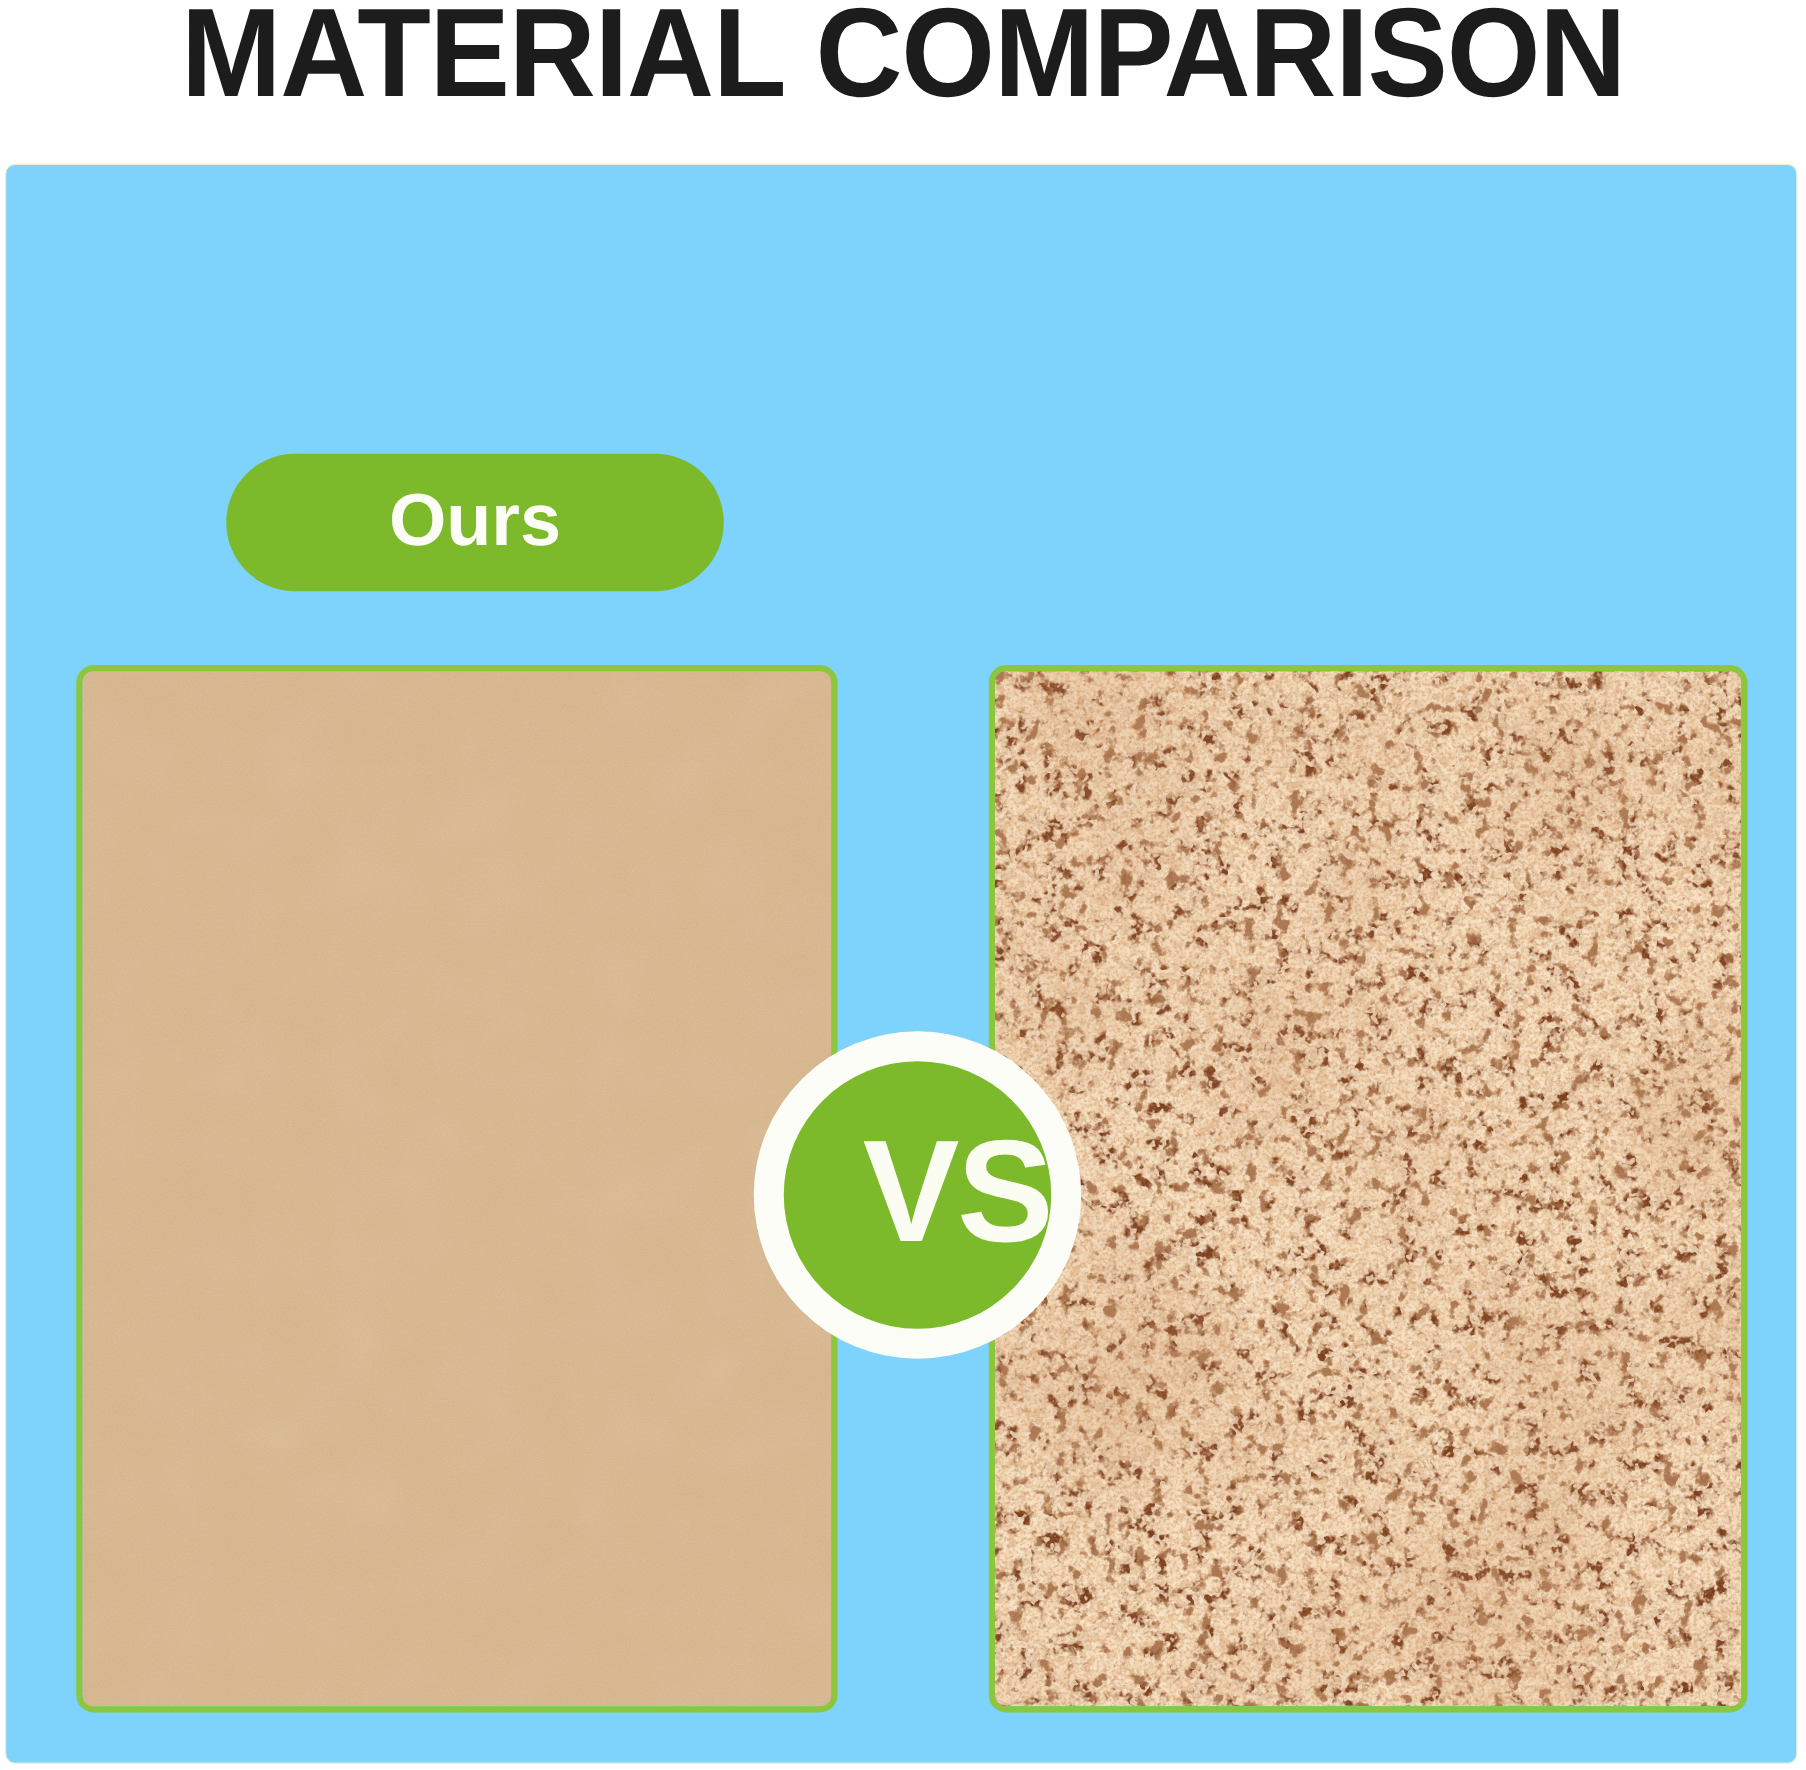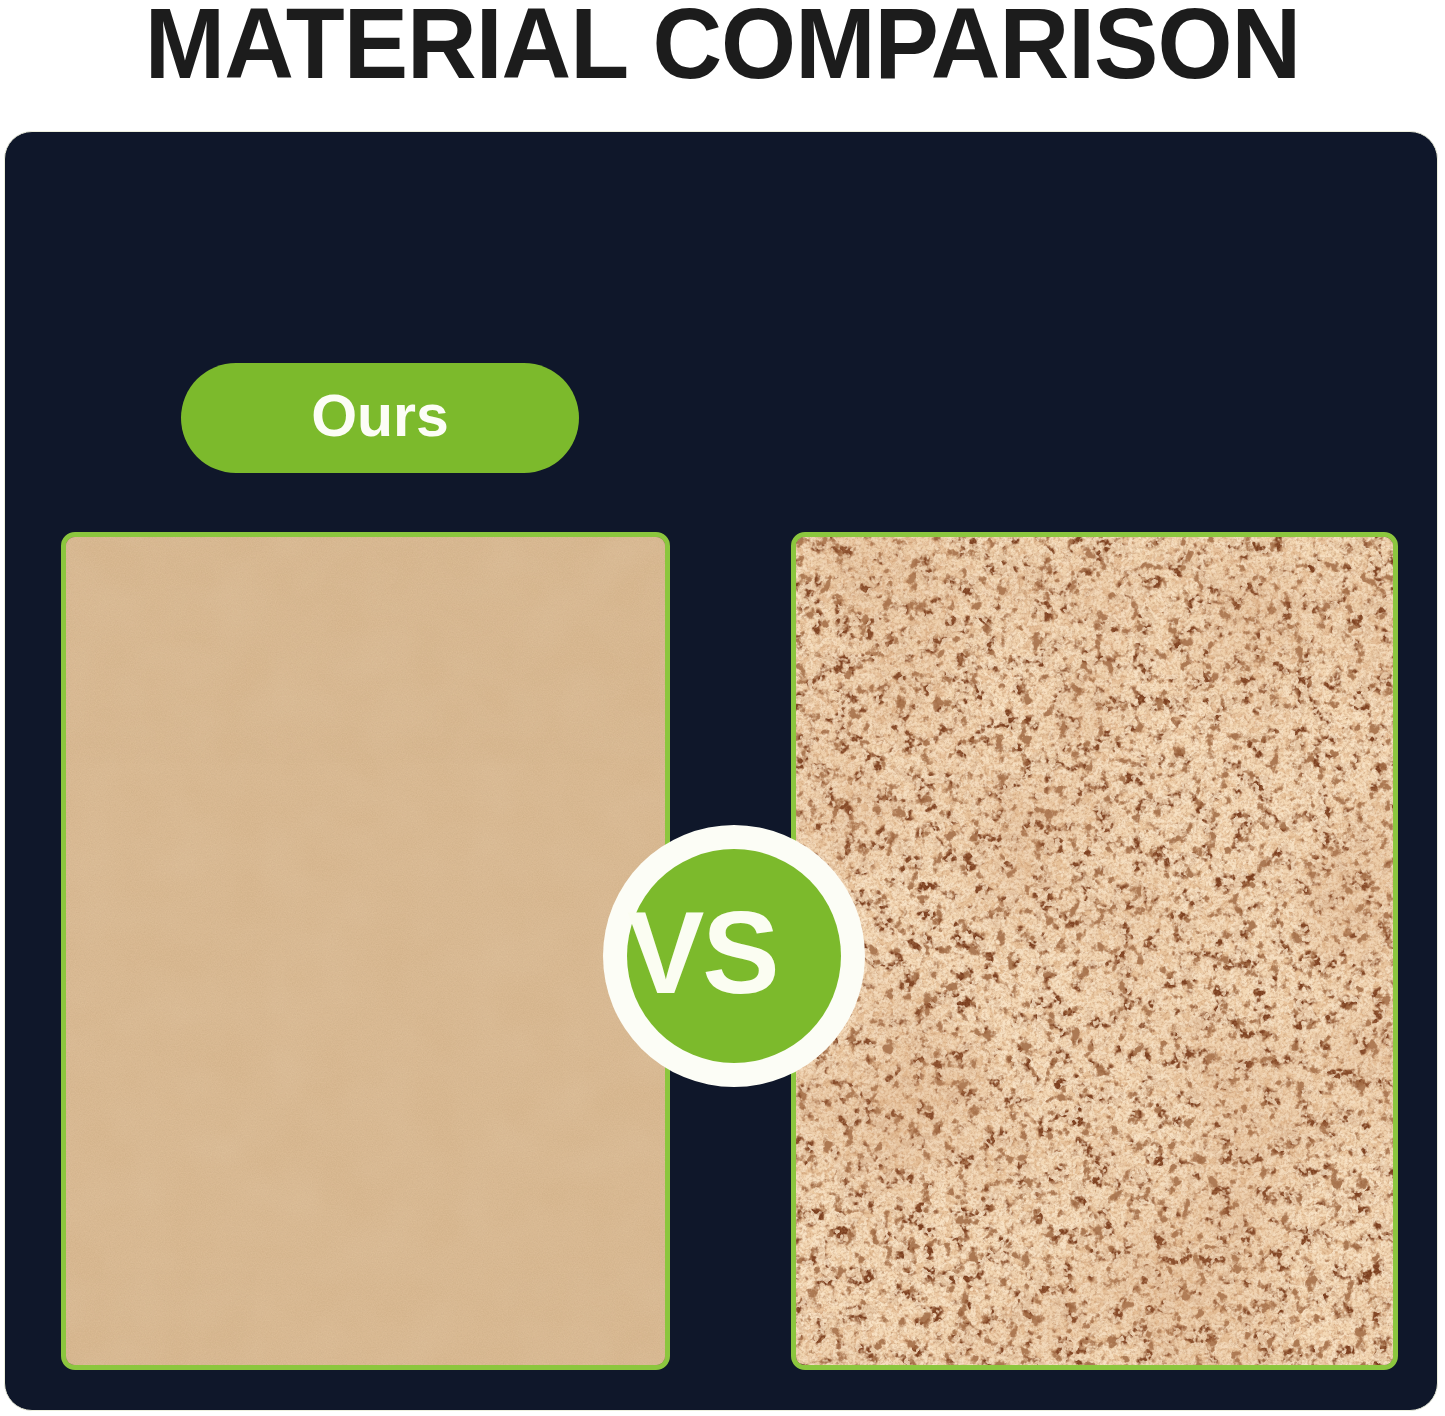--- a/index.html
+++ b/index.html
@@ -38,23 +38,23 @@
     white-space: nowrap;
   }
 
   
   #card {
     position: absolute;
     left: 4px;
     top: 131px;
     width: 1434px;
     height: 1280px;
-    background: #0f172a;
+    background: #7dd3fc;
     border: 1px solid #eceedd;
-    border-radius: 28px;
+    border-radius: 8px;
     box-sizing: border-box;
   }
 
   
   .pill {
     position: absolute;
     background: #7cba2c;
     border-radius: 999px;
     display: flex;
     align-items: center;
@@ -115,21 +115,21 @@
     justify-content: center;
     box-sizing: border-box;
   }
   #vs-circle {
     width: 214px;
     height: 214px;
     border-radius: 50%;
     background: #7cba2c;
     display: flex;
     align-items: center;
-    justify-content: flex-start;
+    justify-content: flex-end;
   }
   #vs-text {
     color: #fbfdf2;
     font-family: "Liberation Sans", sans-serif;
     font-weight: bold;
     font-size: 116px;
     line-height: 1;
     letter-spacing: -2px;
     padding-bottom: 7px;
   }

